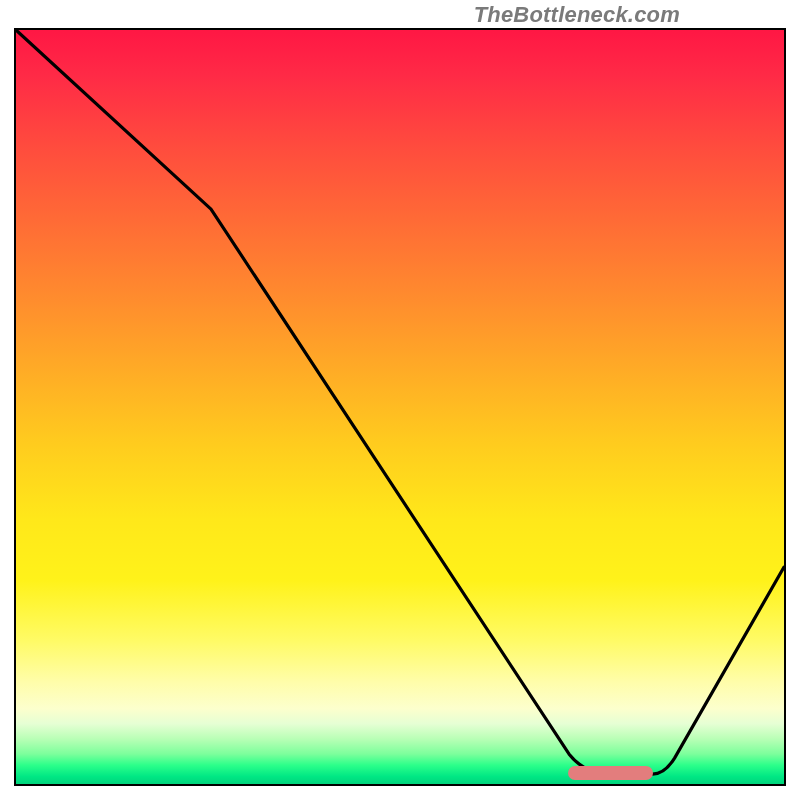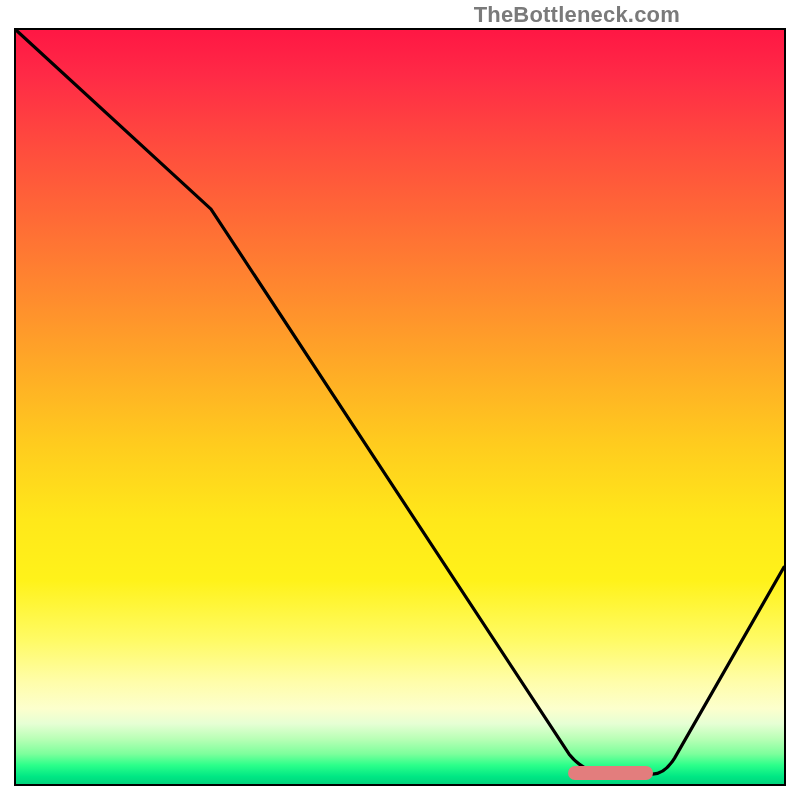--- a/index.html
+++ b/index.html
@@ -1,20 +1,21 @@
 <!DOCTYPE html>
 <html><head>
 <meta charset="utf-8">
 <style>
   * { margin: 0; padding: 0; box-sizing: border-box; }
   html, body { width: 800px; height: 800px; overflow: hidden; background: #fff; }
   .stage {
     position: relative;
     width: 690px;
     height: 800px;
+    font-style: italic;
   }
   .attribution {
     position: absolute;
     top: 2px;
     right: 10px;
     font-family: Arial, Helvetica, sans-serif;
     font-size: 22px;
     font-weight: bold;
     color: #7a7a7a;
     letter-spacing: 0.2px;

